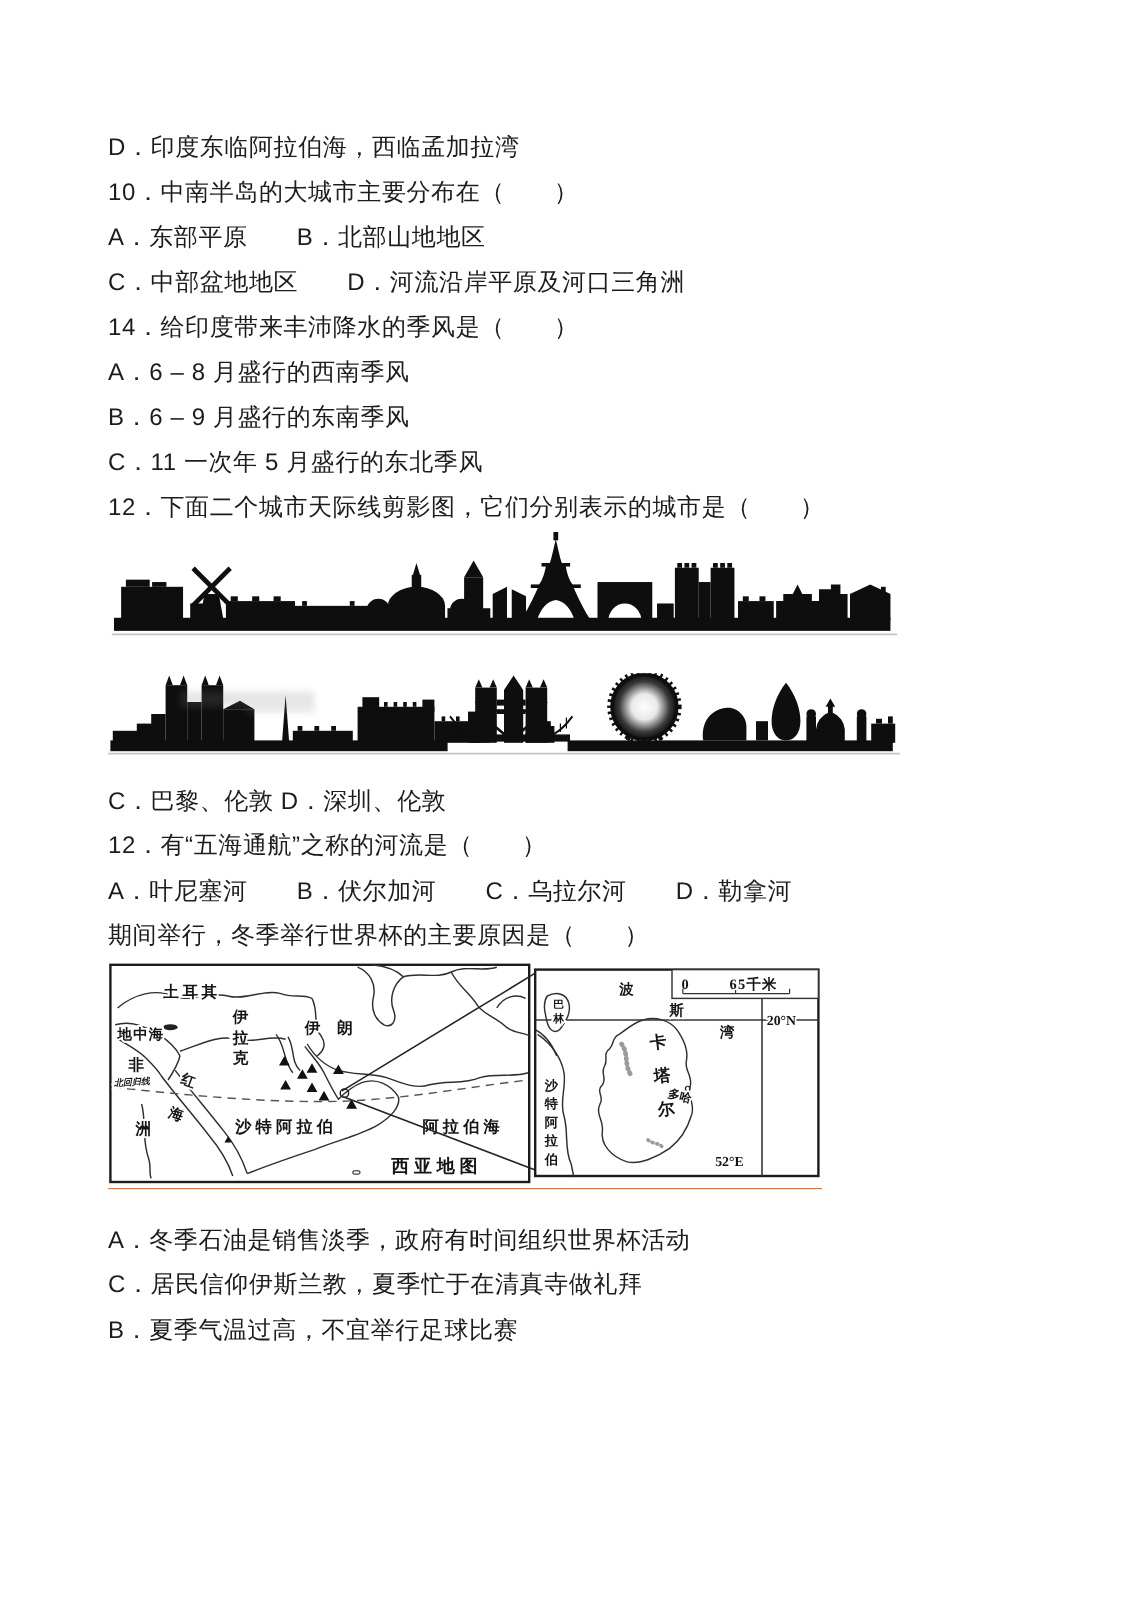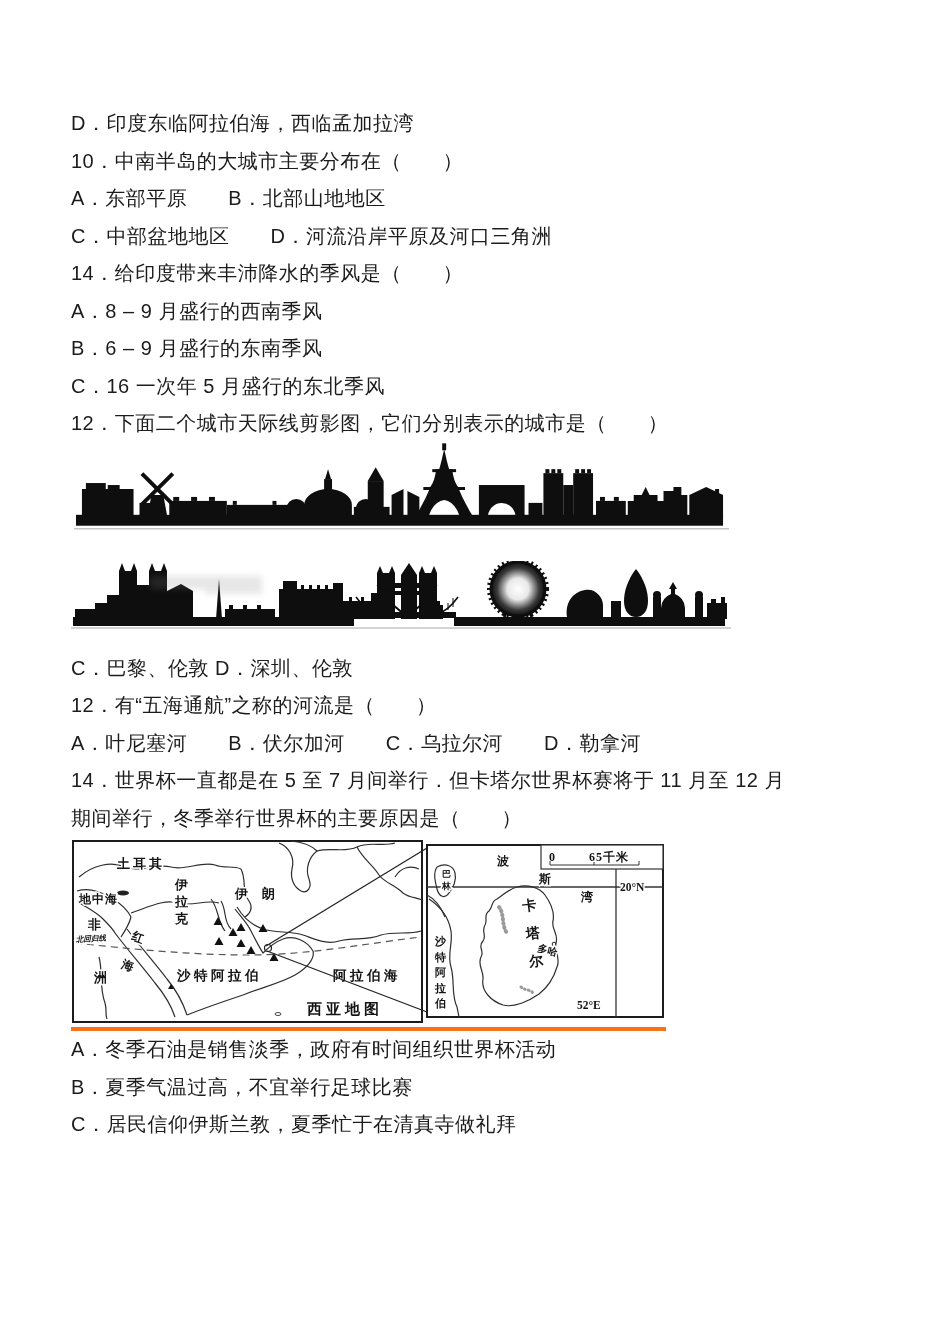--- a/index.html
+++ b/index.html
@@ -1,24 +1,24 @@
 <!DOCTYPE html>
 <html><head>
 <meta charset="utf-8">
 <style>
   html,body{margin:0;padding:0;background:#ffffff;}
   .page{position:relative;width:950px;height:1344px;background:#ffffff;overflow:hidden;
         font-family:"Liberation Sans","DejaVu Sans",sans-serif;color:#1c1c1c;
-        padding:113px 0 0 71px;box-sizing:border-box;}
+        padding:113px 0 0 90px;box-sizing:border-box;}
   p.tl{margin:0 0 17.5px 0;font-size:20px;line-height:20px;white-space:pre;
        letter-spacing:0.5px;font-weight:500;}
   figure{margin:0;padding:0;}
   .fig-paris{margin:-8px 0 0 3px;width:655px;height:92px;}
   .fig-london{margin:26px 0 27px 0;width:660px;height:70px;}
-  .fig-map{margin:-8px 0 8px 0;width:595px;height:190px;border-bottom:4px solid #f97316;}
+  .fig-map{margin:-8px 0 33px 0;width:595px;height:190px;border-bottom:1px solid #f97316;}
   svg{display:block;}
   .sil{fill:#0e0e0e;}
   .mline{stroke:#2e2e2e;stroke-width:1.2;fill:none;}
   .mthick{stroke:#1c1c1c;stroke-width:2;fill:none;}
   .mtext{font-family:"Liberation Serif","DejaVu Serif",serif;font-weight:bold;fill:#141414;
          paint-order:stroke;stroke:#ffffff;stroke-width:3px;}
   .watermark{position:absolute;left:150px;top:576px;width:112px;height:13px;
              background:rgba(130,130,130,.20);filter:blur(3px);border-radius:3px;}
   .watermark2{position:absolute;left:205px;top:588px;width:58px;height:7px;
              background:rgba(140,140,140,.14);filter:blur(2.5px);border-radius:3px;}
@@ -26,23 +26,23 @@
 </head>
 <body>
 
 <div class="page">
 
   <p class="tl">D．印度东临阿拉伯海，西临孟加拉湾</p>
   <p class="tl">10．中南半岛的大城市主要分布在（　　）</p>
   <p class="tl">A．东部平原　　B．北部山地地区</p>
   <p class="tl">C．中部盆地地区　　D．河流沿岸平原及河口三角洲</p>
   <p class="tl">14．给印度带来丰沛降水的季风是（　　）</p>
-  <p class="tl">A．8 – 9 月盛行的西南季风</p>
+  <p class="tl">A．6 – 8 月盛行的西南季风</p>
   <p class="tl">B．6 – 9 月盛行的东南季风</p>
-  <p class="tl">C．16 一次年 5 月盛行的东北季风</p>
+  <p class="tl">C．11 一次年 5 月盛行的东北季风</p>
   <p class="tl">12．下面二个城市天际线剪影图，它们分别表示的城市是（　　）</p>
 
   <figure class="fig-paris">
     <svg width="655" height="92" viewBox="0 0 660 92">
       <g class="sil">
         <rect x="8" y="46" width="52" height="28"></rect>
           <rect x="12" y="40" width="20" height="6"></rect>
           <rect x="34" y="42" width="12" height="4"></rect>
         <rect x="66" y="60" width="22" height="14"></rect>
         <g>
@@ -199,21 +199,20 @@
           <rect x="640" y="38" width="5" height="4"></rect>
           <rect x="650" y="36" width="4" height="6"></rect>
       </g>
       <line x1="0" y1="67" x2="660" y2="67" stroke="#c4c4c4" stroke-width="1.5"></line>
     </svg>
   </figure>
 
   <p class="tl">C．巴黎、伦敦 D．深圳、伦敦</p>
   <p class="tl">12．有“五海通航”之称的河流是（　　）</p>
   <p class="tl">A．叶尼塞河　　B．伏尔加河　　C．乌拉尔河　　D．勒拿河</p>
-  <p class="tl">14．世界杯一直都是在 5 至 7 月间举行．但卡塔尔世界杯赛将于 11 月至 12 月</p>
   <p class="tl">期间举行，冬季举行世界杯的主要原因是（　　）</p>
 
   <figure class="fig-map">
     <svg width="595" height="190" viewBox="0 0 595 190">
 
       <g>
         <rect x="2" y="4" width="349" height="181" fill="#ffffff" class="mthick"></rect>
         <path class="mline" d="M8,40 C22,28 40,24 54,30 C68,36 84,26 100,30 C114,34 130,24 144,28 C154,32 162,28 170,32"></path>
         <path class="mline" d="M6,54 C20,50 32,56 42,62 C50,67 56,72 60,80"></path>
         <ellipse cx="52" cy="56" rx="6" ry="2.5" fill="#222"></ellipse>
@@ -283,16 +282,16 @@
         <text class="mtext" x="364" y="108" font-size="11"><tspan x="364" y="108">沙</tspan><tspan x="364" y="123.5">特</tspan><tspan x="364" y="139">阿</tspan><tspan x="364" y="154.5">拉</tspan><tspan x="364" y="170">伯</tspan></text>
         <text class="mtext" x="452" y="74" font-size="14" transform="rotate(-7 452 74)"><tspan x="452" y="74">卡</tspan><tspan x="452" y="102">塔</tspan><tspan x="452" y="130">尔</tspan></text>
         <text class="mtext" x="466" y="114" font-size="10" transform="rotate(14 466 114)">多哈</text>
         <text class="mtext" x="549" y="54" font-size="11.5">20°N</text>
         <text class="mtext" x="506" y="172" font-size="11.5">52°E</text>
       </g>
     </svg>
   </figure>
 
   <p class="tl">A．冬季石油是销售淡季，政府有时间组织世界杯活动</p>
+  <p class="tl">C．居民信仰伊斯兰教，夏季忙于在清真寺做礼拜</p>
   <p class="tl">B．夏季气温过高，不宜举行足球比赛</p>
-  <p class="tl">C．居民信仰伊斯兰教，夏季忙于在清真寺做礼拜</p>
 
 </div>
 
 </body></html>

